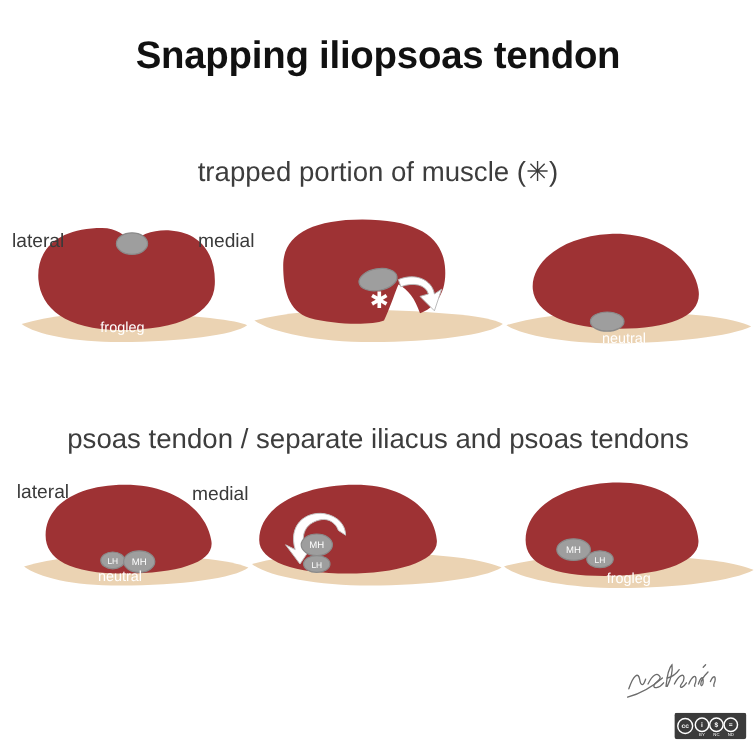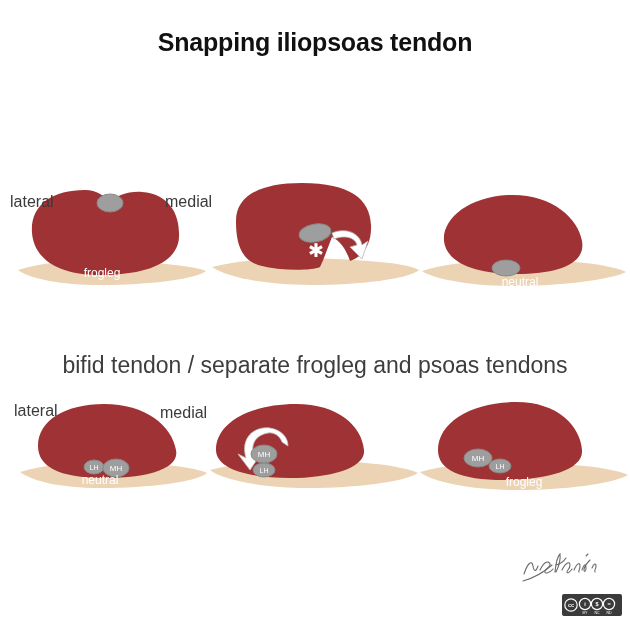--- a/index.html
+++ b/index.html
@@ -8,21 +8,21 @@
     background:#ffffff;
     font-family:"Liberation Sans", sans-serif;
     overflow:hidden;
     position:relative;
   }
   .canvas{position:relative;width:630px;height:630px;}
 
   .title{
     position:absolute;top:28px;left:0;width:630px;
     text-align:center;
-    font-size:25px;font-weight:bold;color:#111111;
+    font-size:32px;font-weight:bold;color:#111111;
     letter-spacing:-0.2px;
   }
 
   .section-heading{
     position:absolute;width:630px;text-align:center;
     font-size:23px;font-weight:400;color:#3d3d3d;
   }
   #heading-trapped{top:130px;}
   #heading-bifid{top:352px;}
 
@@ -50,20 +50,21 @@
     width:60px;height:22px;
   }
 </style>
 </head>
 <body>
 
 <div class="canvas">
 
   <div class="title">Snapping iliopsoas tendon</div>
 
+  <div class="section-heading" id="heading-trapped">trapped portion of muscle (✳)</div>
 
   <div class="panel row1 col1">
     <svg viewBox="0 0 210 130" xmlns="http://www.w3.org/2000/svg">
       <path d="M 18 95 C 60 82 120 84 175 90 C 192 92 202 94 206 96
                C 196 104 150 110 100 110 C 62 110 30 104 18 95 Z" fill="#ebd3b3"></path>
       <path d="M 32 58 C 30 30 52 15 85 15 C 97 15 104 21 110 27
                C 116 21 128 16 142 17 C 170 19 180 40 179 62
                C 178 86 150 100 100 100 C 55 100 34 82 32 58 Z" fill="#9e3234"></path>
       <ellipse cx="110" cy="28" rx="13" ry="9" fill="#9e9e9e" stroke="#8a8a8a" stroke-width="1"></ellipse>
       <text x="102" y="102" fill="#ffffff" font-size="12" font-family="Liberation Sans, sans-serif" text-anchor="middle">frogleg</text>
@@ -91,21 +92,21 @@
     <svg viewBox="0 0 210 130" xmlns="http://www.w3.org/2000/svg">
       <path d="M 2 96 C 40 84 110 82 165 88 C 185 90 200 94 206 97
                C 190 105 140 111 92 111 C 50 111 14 104 2 96 Z" fill="#ebd3b3"></path>
       <path d="M 24 66 C 22 44 48 22 88 20 C 130 18 158 42 162 66
                C 166 88 140 99 96 99 C 52 99 26 86 24 66 Z" fill="#9e3234"></path>
       <ellipse cx="86" cy="93" rx="14" ry="8" fill="#9e9e9e" stroke="#8a8a8a" stroke-width="1"></ellipse>
       <text x="100" y="111" fill="#ffffff" font-size="12" font-family="Liberation Sans, sans-serif" text-anchor="middle">neutral</text>
     </svg>
   </div>
 
-  <div class="section-heading" id="heading-bifid">bifid tendon / separate frogleg and psoas tendons</div>
+  <div class="section-heading" id="heading-bifid">psoas tendon / separate iliacus and psoas tendons</div>
 
   <div class="panel row2 col1">
     <svg viewBox="0 0 210 130" xmlns="http://www.w3.org/2000/svg">
       <path d="M 20 80 C 60 68 120 68 175 74 C 192 76 203 79 207 81
                C 196 90 150 96 100 96 C 60 96 32 89 20 80 Z" fill="#ebd3b3"></path>
       <path d="M 38 54 C 38 28 66 12 104 12 C 146 12 172 34 176 58
                C 180 76 150 86 104 86 C 58 86 38 74 38 54 Z" fill="#9e3234"></path>
       <g>
         <ellipse cx="94" cy="75" rx="10" ry="7" fill="#9e9e9e" stroke="#8a8a8a" stroke-width="1"></ellipse>
         <text x="94" y="78" fill="#ffffff" font-size="7" font-family="Liberation Sans, sans-serif" text-anchor="middle">LH</text>

